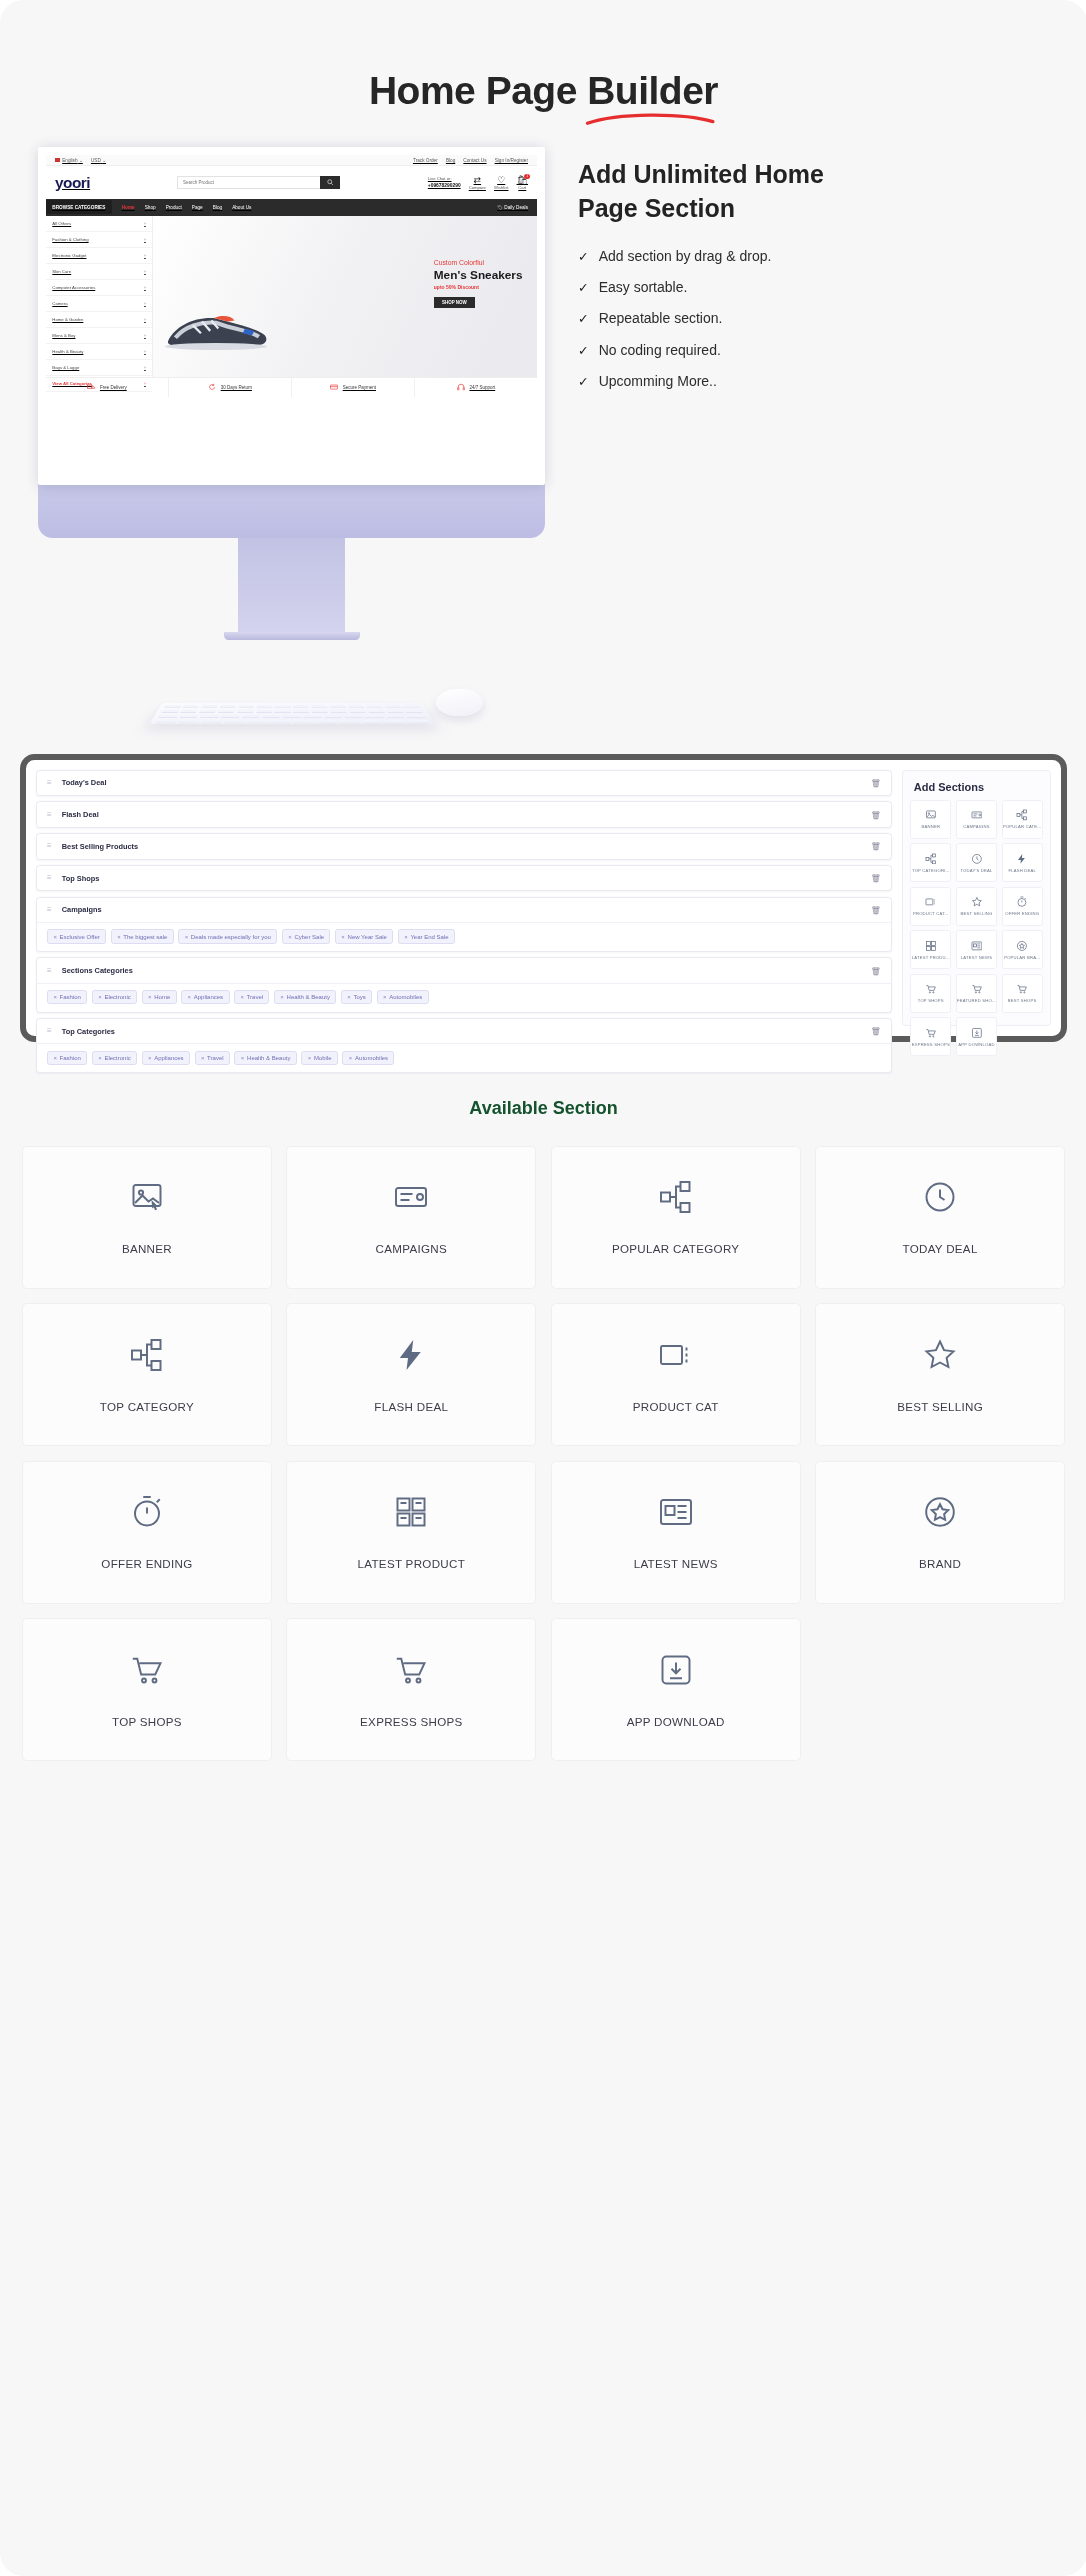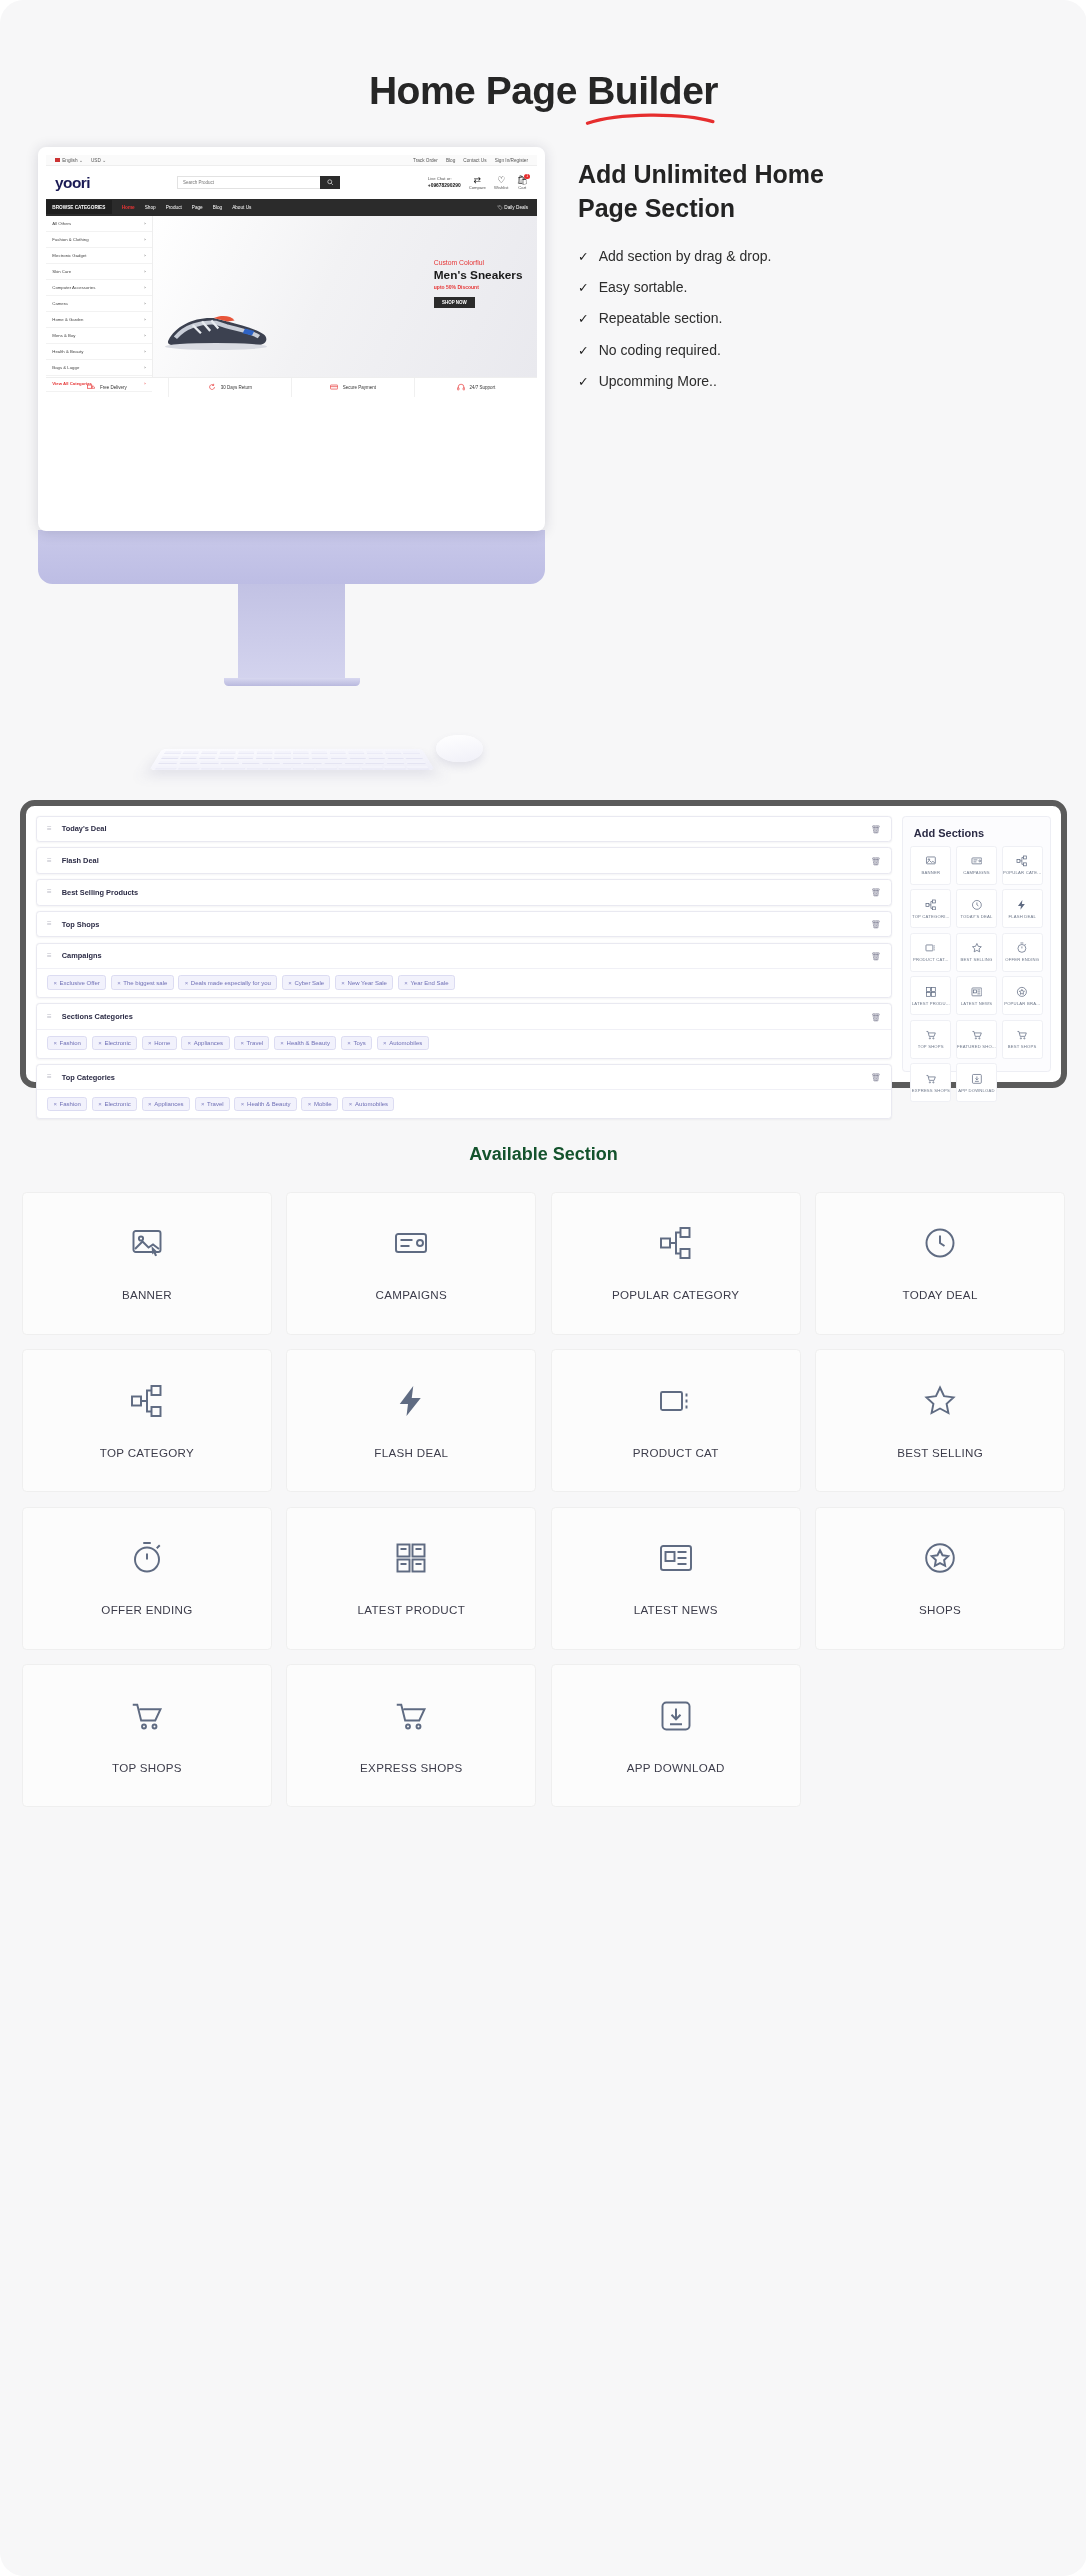--- a/index.html
+++ b/index.html
@@ -36,27 +36,28 @@
   .hero-wrap {
     display: flex;
     margin-top: 34px;
     padding: 0 38px 0 38px;
     gap: 33px;
   }
 
   
   .imac { width: 507px; flex: 0 0 507px; position: relative; }
   .imac-screen {
-    width: 507px; height: 384px;
+    width: 507px; height: 338px;
     background: #ffffff;
     border: 8.1px solid #ffffff;
-    border-radius: 8px;
+    border-radius: 2px;
     box-shadow: 0 1.8px 12.7px rgba(40,40,70,.16);
     overflow: hidden;
     position: relative;
+    text-decoration: underline;
   }
   .imac-chin {
     width: 507px; height: 54px;
     background: linear-gradient(180deg, #c9c9ea 0%, #bdbde4 100%);
     border-radius: 0 0 14.5px 14.5px;
     margin-top: -0.9px;
   }
   .imac-neck {
     width: 107px; height: 94px; margin: 0 auto;
     background: linear-gradient(180deg, #c2c2e4 0%, #d3d3ee 100%);
@@ -878,21 +879,21 @@
           <line x1="13" y1="16" x2="19" y2="16"></line>
         </svg>
       <span class="clabel">LATEST NEWS</span>
     </div>
 
     <div class="card">
       <svg class="cicon" width="36" height="36" viewBox="0 0 24 24" fill="none" stroke="currentColor" stroke-width="1.3">
           <circle cx="12" cy="12" r="9.2"></circle>
           <path d="M12 6.8l1.7 3.4 3.8.55-2.75 2.68.65 3.77L12 15.42 8.6 17.2l.65-3.77L6.5 10.75l3.8-.55z"></path>
         </svg>
-      <span class="clabel">SHOPS</span>
+      <span class="clabel">BRAND</span>
     </div>
 
     <div class="card">
       <svg class="cicon" width="36" height="36" viewBox="0 0 24 24" fill="none" stroke="currentColor" stroke-width="1.3">
           <path d="M2.5 4.5h3l2.6 10.5h9.4L21 7.5H7"></path>
           <circle cx="10" cy="19" r="1.3"></circle>
           <circle cx="17" cy="19" r="1.3"></circle>
         </svg>
       <span class="clabel">TOP SHOPS</span>
     </div>

